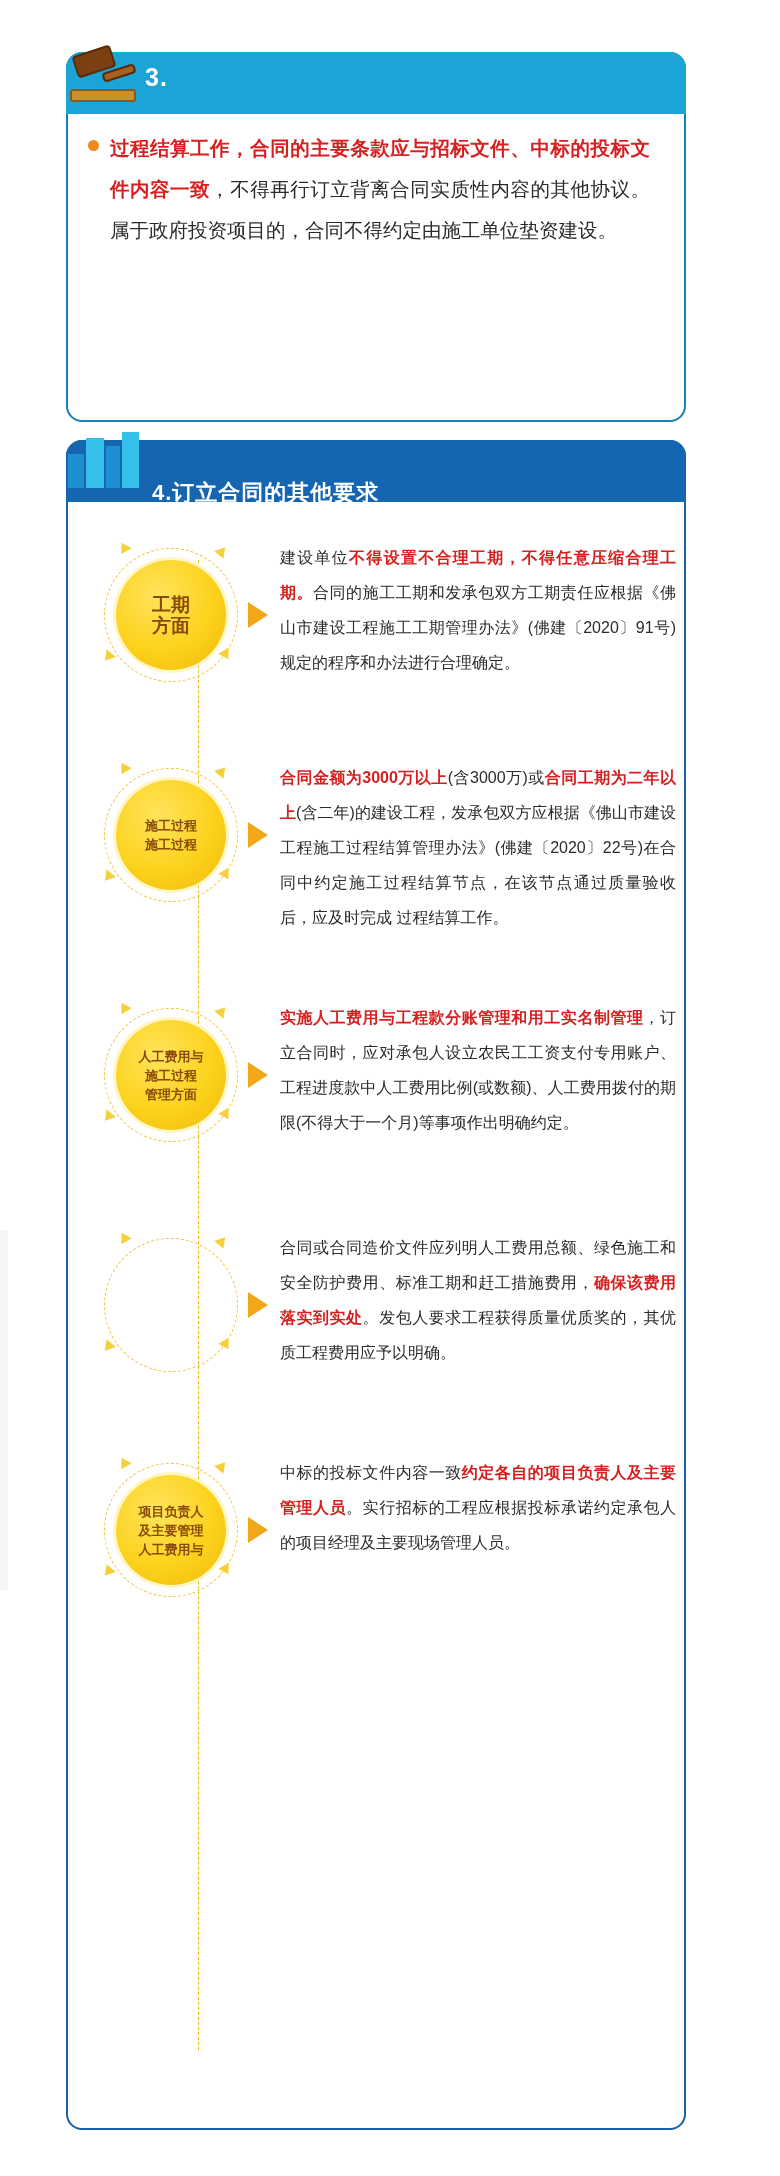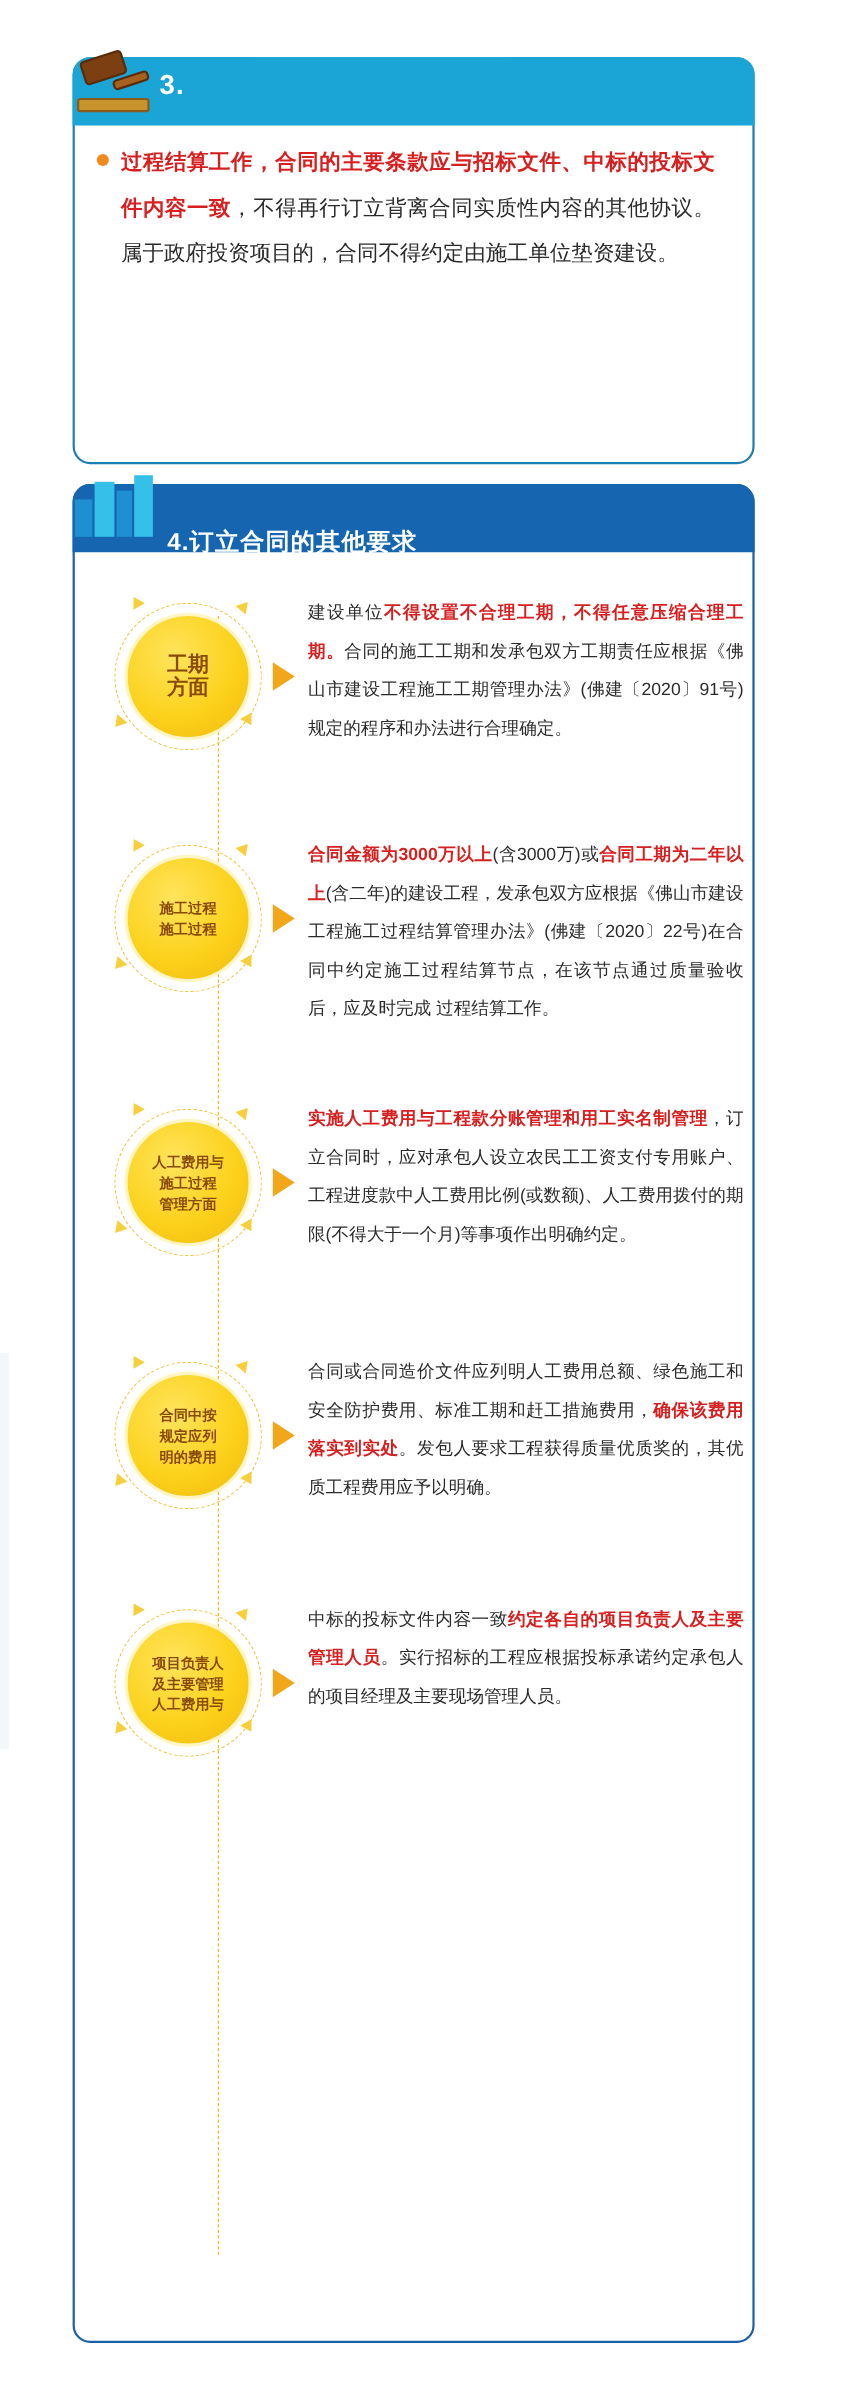--- a/index.html
+++ b/index.html
@@ -363,27 +363,20 @@
     </div>
   </div>
 
   <div class="row" style="top:1230px;">
     <div class="badge-wrap">
       <div class="badge-halo"></div>
       <div class="tick t1"></div>
         <div class="tick t2"></div>
         <div class="tick t3"></div>
         <div class="tick t4"></div>
-      <div class="badge small">
-        <span>
-          <em style="font-style:normal;display:block">合同中按</em>
-          <em style="font-style:normal;display:block">规定应列</em>
-          <em style="font-style:normal;display:block">明的费用</em>
-        </span>
-      </div>
       <div class="arrow"></div>
     </div>
     <div class="row-text">
       <span>合同或合同造价文件应列明人工费用总额、绿色施工和安全防护费用、标准工期和赶工措施费用，</span><span class="red-bold">确保该费用落实到实处</span><span>。发包人要求工程获得质量优质奖的，其优质工程费用应予以明确。</span>
     </div>
   </div>
 
   <div class="row" style="top:1455px;">
     <div class="badge-wrap">
       <div class="badge-halo"></div>

